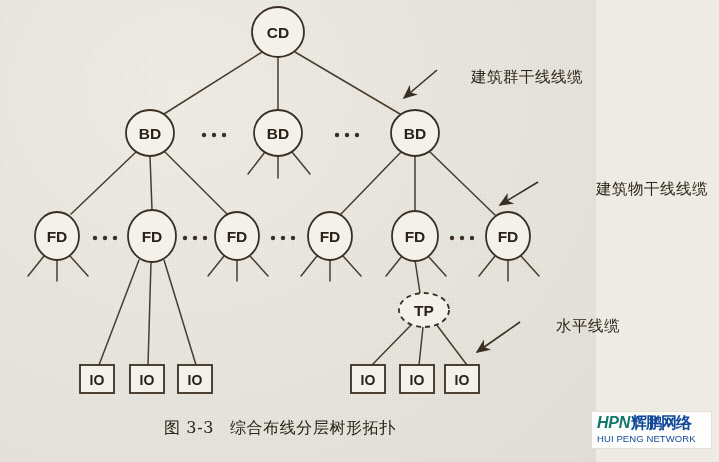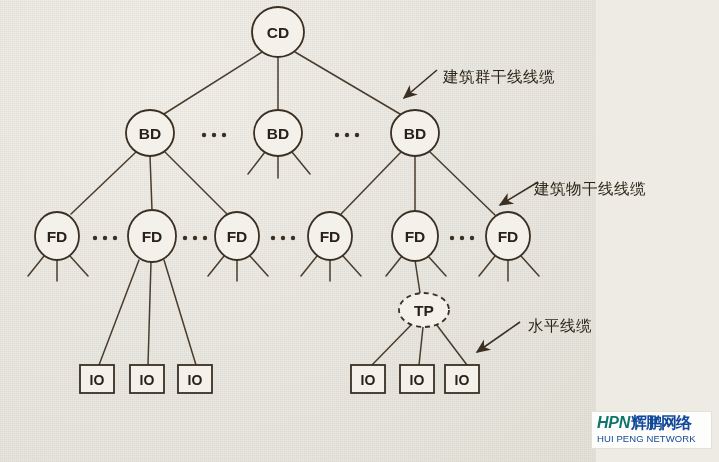--- a/index.html
+++ b/index.html
@@ -36,23 +36,24 @@
     font-weight: bold;
     fill: #2a2118;
   }
   .ann-text {
     position: absolute;
     font-family: "DejaVu Sans", sans-serif;
     font-size: 15.5px;
     color: #2e2519;
     letter-spacing: 0.5px;
     white-space: nowrap;
+    margin-left: 28px;
   }
   #ann-1 { left: 443px; top: 67px; }
-  #ann-2 { left: 534px; top: 179px; }
+  #ann-2 { left: 568px; top: 179px; }
   #ann-3 { left: 528px; top: 316px; font-family: Liberation Serif, serif; }
   #caption {
     position: absolute;
     left: 0;
     top: 418px;
     width: 560px;
     text-align: center;
     font-family: "DejaVu Serif", serif;
     font-size: 16px;
     color: #2b2318;
@@ -246,20 +247,23 @@
         <line x1="437" y1="70" x2="404" y2="98" stroke="#3a2f22" stroke-width="1.6" marker-end="url(#arrowhead)"></line>
         <line x1="538" y1="182" x2="500" y2="205" stroke="#3a2f22" stroke-width="1.6" marker-end="url(#arrowhead)"></line>
         <line x1="520" y1="322" x2="477" y2="352" stroke="#3a2f22" stroke-width="1.6" marker-end="url(#arrowhead)"></line>
       </g>
   </svg>
 
   <div class="ann-text" id="ann-1">建筑群干线线缆</div>
   <div class="ann-text" id="ann-2">建筑物干线线缆</div>
   <div class="ann-text" id="ann-3">水平线缆</div>
 
+  <div id="caption">
+    <span class="cap-num">图 3-3</span><span>综合布线分层树形拓扑</span>
+  </div>
 
   <div id="logo">
     <div class="logo-top">
       <span class="logo-hpn">HPN</span><span class="logo-cn">辉鹏网络</span>
     </div>
     <div class="logo-sub">HUI PENG NETWORK</div>
   </div>
 
 </div>
 

